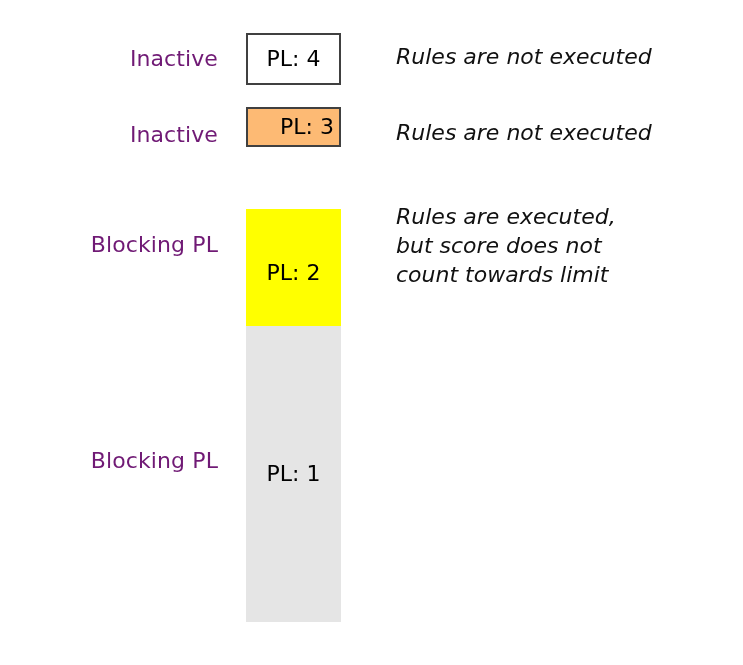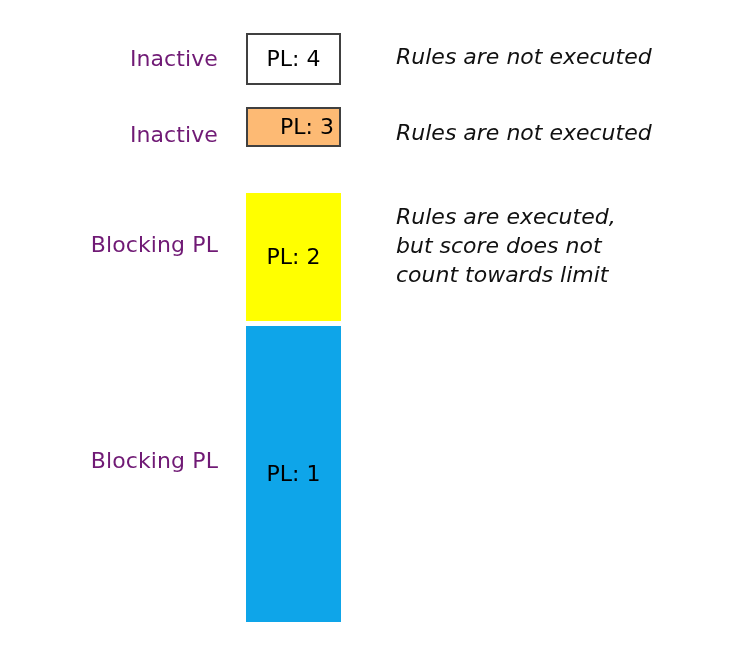--- a/index.html
+++ b/index.html
@@ -95,35 +95,35 @@
     </div>
 
     <div class="desc-col" style="top:11px;">
       <span class="desc-line">Rules are not executed</span>
     </div>
   </div>
 
   <div class="row" style="top:193px; height:104px;">
     <div class="label-col" style="top:39px;">Blocking PL</div>
 
-    <div class="pl-box" style="top:0px; height:128px; background:#ffff00;">
+    <div class="pl-box" style="top:16px; height:128px; background:#ffff00;">
       <span class="pl-text">PL: 2</span>
     </div>
 
     <div class="desc-col" style="top:9px;">
       <span class="desc-line">Rules are executed,</span>
       <span class="desc-line">but score does not</span>
       <span class="desc-line">count towards limit</span>
     </div>
   </div>
 
   <div class="row" style="top:326px; height:296px;padding-left:24px;">
     <div class="label-col" style="top:122px;">Blocking PL</div>
 
-    <div class="pl-box" style="top:0px; height:296px; background:#0ea5e9;">
+    <div class="pl-box" style="top:0px; height:296px; background:#e5e5e5;">
       <span class="pl-text">PL: 1</span>
     </div>
 
     <div class="desc-col" style="top:101px;">
     </div>
   </div>
 
 </div>
 
 </body></html>

